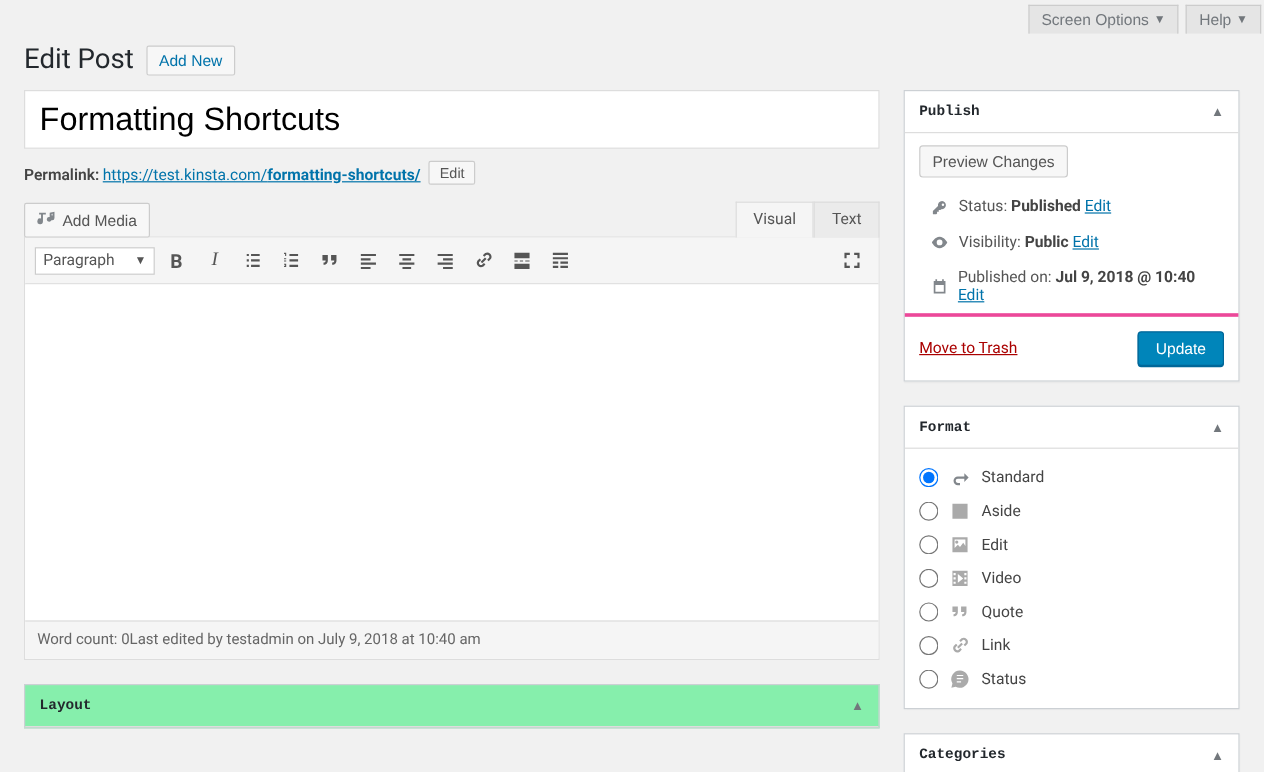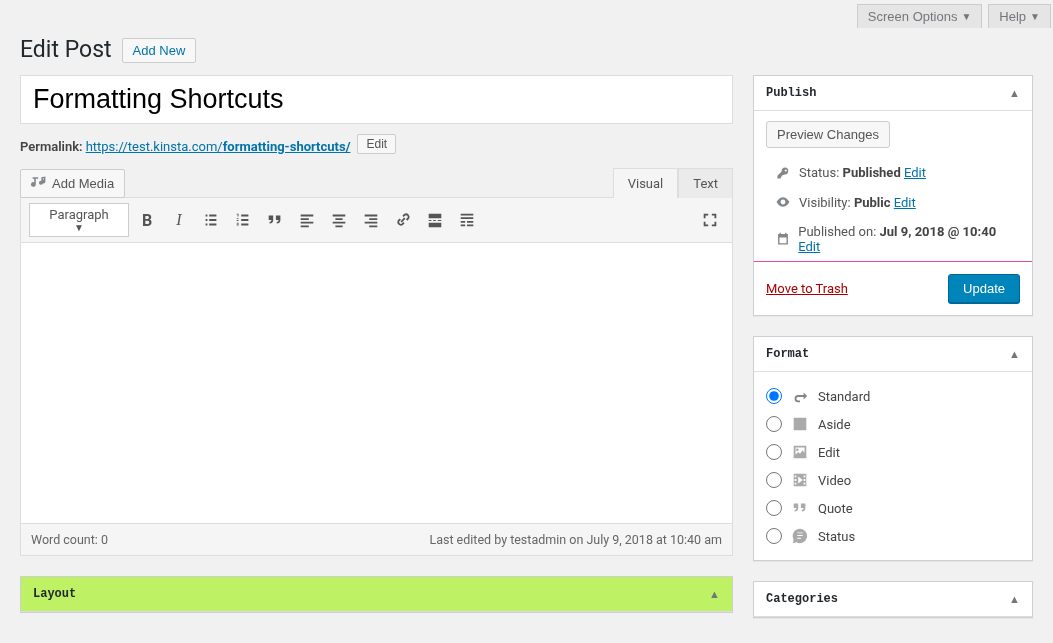--- a/index.html
+++ b/index.html
@@ -20,43 +20,43 @@
 .link { color: #0073aa; text-decoration: underline; cursor: pointer; }
 .small-btn { background: #f7f7f7; border: 1px solid #ccc; color: #555; padding: 2px 8px; font-size: 12px; cursor: pointer; margin-left: 4px; border-radius: 2px; }
 .media-btn { background: #f7f7f7; border: 1px solid #ccc; color: #555; padding: 4px 10px; font-size: 13px; cursor: pointer; border-radius: 2px; display: inline-flex; align-items: center; gap: 5px; }
 .editor-wrap { border: 1px solid #ddd; background: #fff; margin-top: -1px; }
 .tabs-row { display: flex; justify-content: space-between; align-items: flex-end; margin-top: 8px; }
 .editor-tabs { display: flex; padding-left: 16px; }
 .ed-tab { padding: 7px 14px; font-size: 13px; color: #555; background: #ebebeb; border: 1px solid #ddd; cursor: pointer; border-bottom: none; }
 .ed-tab.active { background: #f5f5f5; border-bottom-color: #f5f5f5; }
 .toolbar { background: #f5f5f5; border-bottom: 1px solid #ddd; padding: 5px 8px; display: flex; align-items: center; justify-content: space-between; }
 .tool-left { display: flex; align-items: center; gap: 4px; }
-.format-select { background: #fff; border: 1px solid #ccc; padding: 3px 6px; font-size: 13px; color: #555; min-width: 100px; display: flex; align-items: center; justify-content: space-between; cursor: pointer; flex-direction: column; }
+.format-select { background: #fff; border: 1px solid #ccc; padding: 3px 6px; font-size: 13px; color: #555; min-width: 100px; display: flex; align-items: center; justify-content: space-between; cursor: pointer; }
 .tbtn { width: 28px; height: 28px; display: flex; align-items: center; justify-content: center; color: #555; cursor: pointer; font-size: 16px; }
 .tbtn svg { width: 18px; height: 18px; fill: #555; }
 .editor-body { height: 280px; background: #fff; }
-.editor-foot { background: #f5f5f5; border-top: 1px solid #ddd; padding: 8px 10px; display: flex; justify-content: space-between; font-size: 12.5px; color: #666; }
+.editor-foot { background: #f5f5f5; border-top: 1px solid #ddd; padding: 8px 10px; display: flex; font-size: 12.5px; color: #666; }
 .postbox { background: #fff; border: 1px solid #ccd0d4; margin-bottom: 20px; box-shadow: 0 1px 1px rgba(0,0,0,.04); }
 .pb-head { padding: 10px 12px; border-bottom: 1px solid #ddd; display: flex; justify-content: space-between; align-items: center; cursor: pointer; }
 .pb-head h3 { font-size: 12px; font-weight: 600; color: #23282d; font-family: Liberation Mono, monospace; }
 .pb-head .tri { color: #72777c; font-size: 11px; }
 .pb-body { padding: 10px 12px; }
 .pub-preview { display: flex; justify-content: flex-start; padding: 10px 12px; }
 .sec-btn { background: #f7f7f7; border: 1px solid #ccc; color: #555; padding: 5px 10px; font-size: 13px; cursor: pointer; border-radius: 3px; }
 .pub-line { padding: 7px 21px; display: flex; align-items: center; gap: 8px; font-size: 13px; color: #555; }
 .pub-line .ic { color: #82878c; width: 16px; display: flex; justify-content: center; }
 .pub-line b { color: #444; }
-.pub-foot { border-top: 1px solid #ec4899; padding: 12px; display: flex; justify-content: space-between; align-items: center; }
+.pub-foot { border-top: 3px solid #ec4899; padding: 12px; display: flex; justify-content: space-between; align-items: center; }
 .trash-link { color: #a00; text-decoration: underline; font-size: 13px; cursor: pointer; }
 .primary-btn { background: #0085ba; border: 1px solid #006799; color: #fff; padding: 6px 14px; font-size: 13px; cursor: pointer; border-radius: 3px; box-shadow: 0 1px 0 #006799; }
 .fmt-item { display: flex; align-items: center; gap: 9px; padding: 5px 0; font-size: 13px; color: #444; }
 .fmt-item input[type=radio] { width: 16px; height: 16px; }
 .fmt-item .fic { color: #aaa; width: 18px; display: flex; justify-content: center; }
 .fmt-item.sel .fic { color: #82878c; }
-.main-postbox { background: #bef264; border: 1px solid #ccd0d4; margin-top: 20px; }
+.main-postbox { background: #86efac; border: 1px solid #ccd0d4; margin-top: 20px; }
 </style>
 </head>
 <body>
 
 <div class="top-bar">
   <button class="screen-btn">
       <span>Screen Options</span> 
       <span class="tri">▼</span>
     </button>
   <button class="screen-btn">
@@ -260,20 +260,29 @@
                 <svg width="18" height="18" viewBox="0 0 20 20">
                   <path fill="currentColor" d="M3 5h5v5c0 2-1 4-4 4v-2c1 0 2-.5 2-2H3zM11 5h5v5c0 2-1 4-4 4v-2c1 0 2-.5 2-2h-3z"></path>
                 </svg>
               </span>
               <span>Quote</span>
             </label>
             <label class="fmt-item">
               <input type="radio" name="fmt" style="">
               <span class="fic">
                 <svg width="18" height="18" viewBox="0 0 20 20">
+                  <path fill="none" stroke="currentColor" stroke-width="2" d="M8 12l4-4m-5 1l-2 2a3 3 0 004 4l2-2m-1-7l2-2a3 3 0 014 4l-2 2"></path>
+                </svg>
+              </span>
+              <span>Link</span>
+            </label>
+            <label class="fmt-item">
+              <input type="radio" name="fmt" style="">
+              <span class="fic">
+                <svg width="18" height="18" viewBox="0 0 20 20">
                   <path fill="currentColor" d="M10 2a8 8 0 00-7 12l-1 4 4-1a8 8 0 104-15zm-3 7h6v1H7zm0-3h6v1H7zm0 6h4v1H7z"></path>
                 </svg>
               </span>
               <span>Status</span>
             </label>
           </div>
       </div>
 
       <div class="postbox">
         <div class="pb-head">

